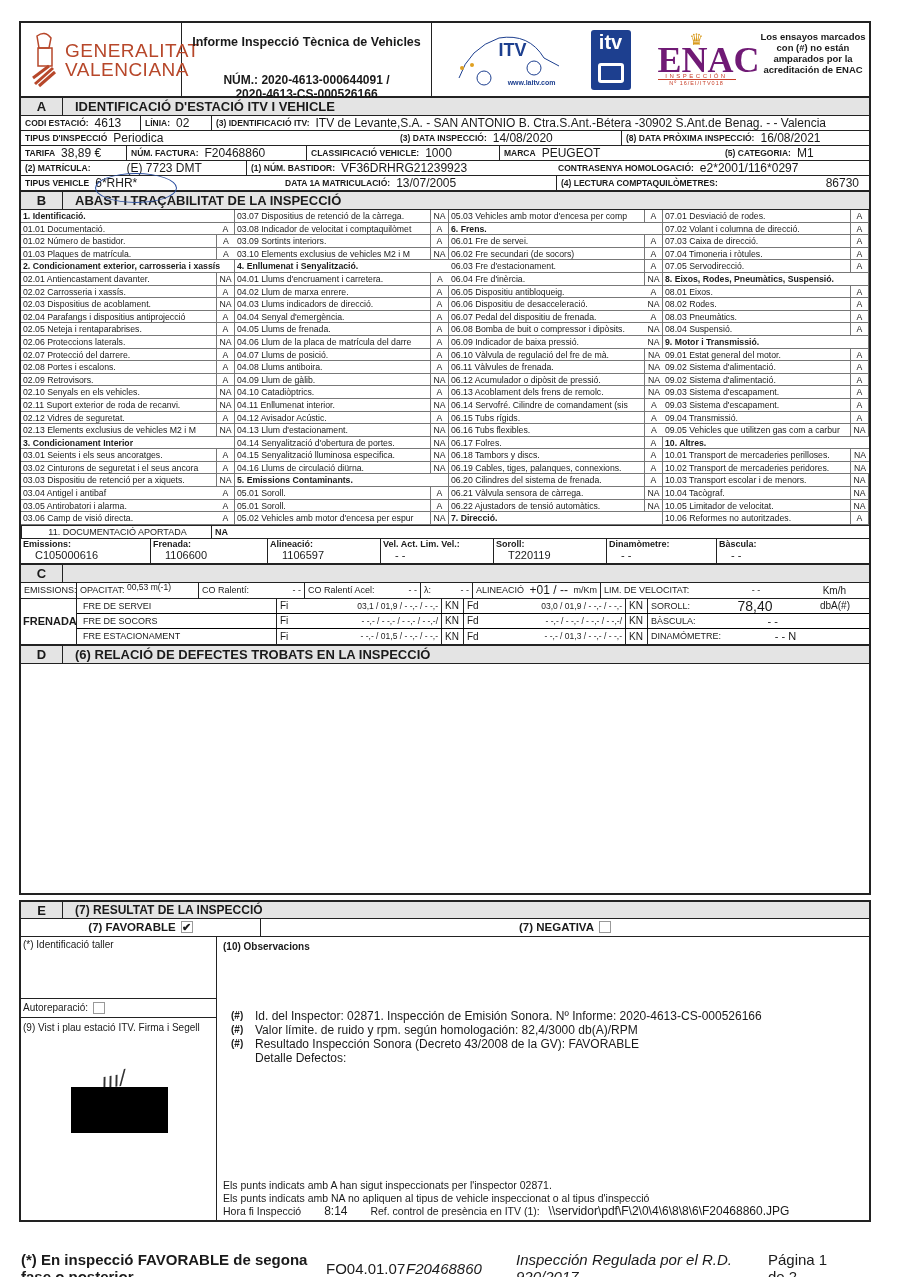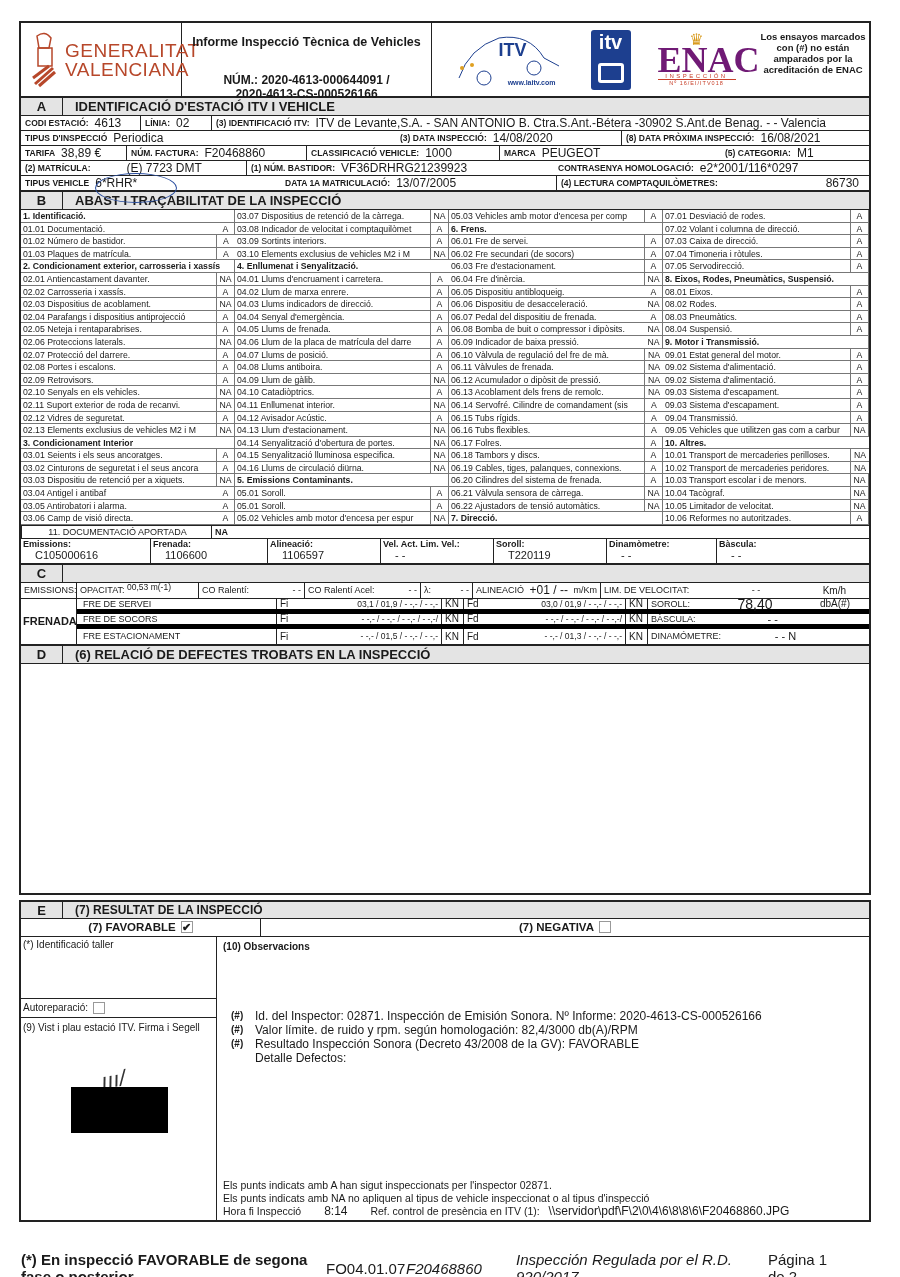--- a/index.html
+++ b/index.html
@@ -58,21 +58,21 @@
 
   
   .ctab { border-left: 2px solid #222; border-right: 2px solid #222; font-size: 9px; }
   .crow { display: flex; height: 16px; border-bottom: 1px solid #222; align-items: center; }
   .crow > div { height: 100%; display: flex; align-items: center; padding: 0 3px; white-space: nowrap; border-right: 1px solid #222; }
   .crow > div:last-child { border-right: none; }
   .b { font-weight: normal; }
   .frenada { display: flex; border-bottom: 1px solid #222; }
   .fren-lbl { width: 56px; display: flex; align-items: center; font-weight: bold; font-size: 11px; border-right: 1px solid #222; padding-left: 2px; }
   .fren-rows { flex: 1; }
-  .frow { display: flex; height: 15px; border-bottom: 5px solid #000000; align-items: center; font-size: 9px; }
+  .frow { display: flex; height: 15px; border-bottom: 1px solid #000000; align-items: center; font-size: 9px; }
   .frow:last-child { border-bottom: none; }
   .frow > div { height: 100%; display: flex; align-items: center; padding: 0 3px; white-space: nowrap; border-right: 1px solid #222; }
   .frow > div:last-child { border-right: none; }
 
   .defects { height: 231px; border-left: 2px solid #222; border-right: 2px solid #222; border-bottom: 2px solid #222; }
 
   
   .res-row { display: flex; height: 18px; border-left: 2px solid #222; border-right: 2px solid #222; border-bottom: 1px solid #222; font-size: 11.5px; font-weight: bold; }
   .res-row > div { display: flex; align-items: center; justify-content: center; }
   .chk { width: 12px; height: 12px; border: 1px solid #999; margin-left: 5px; font-size: 11px; line-height: 10px; text-align: center; }

